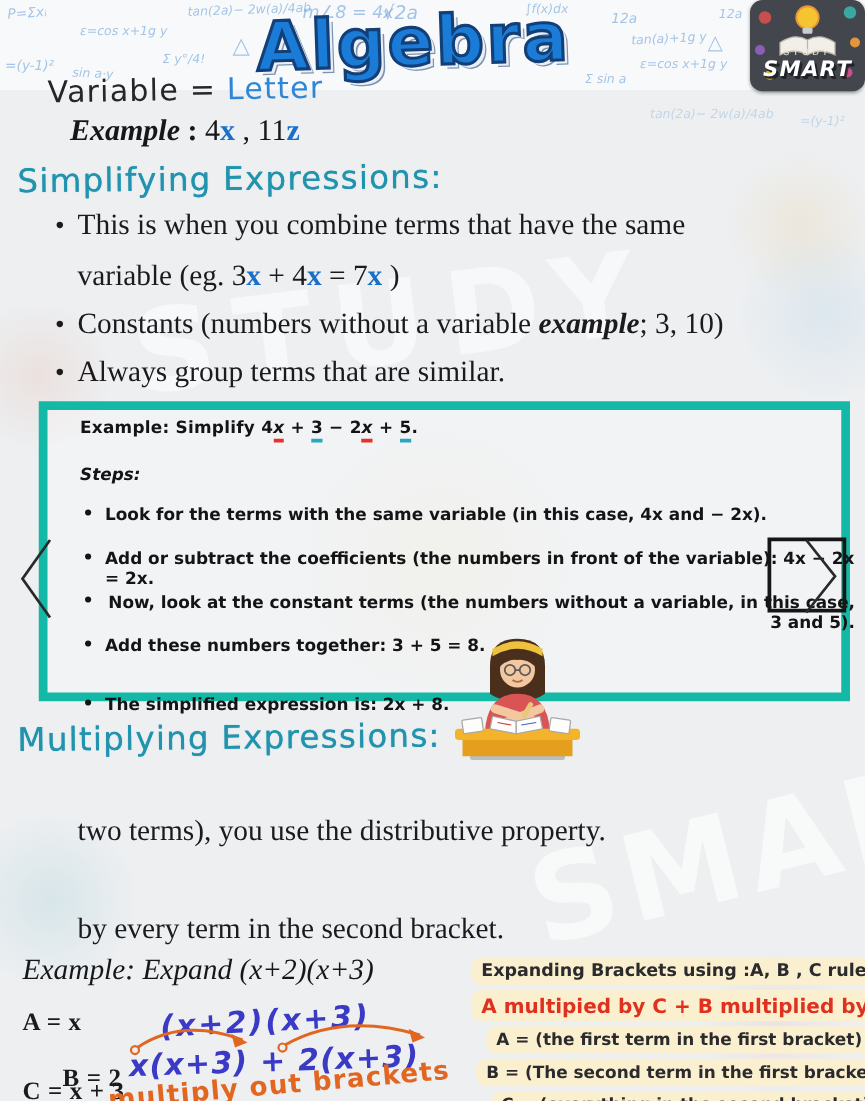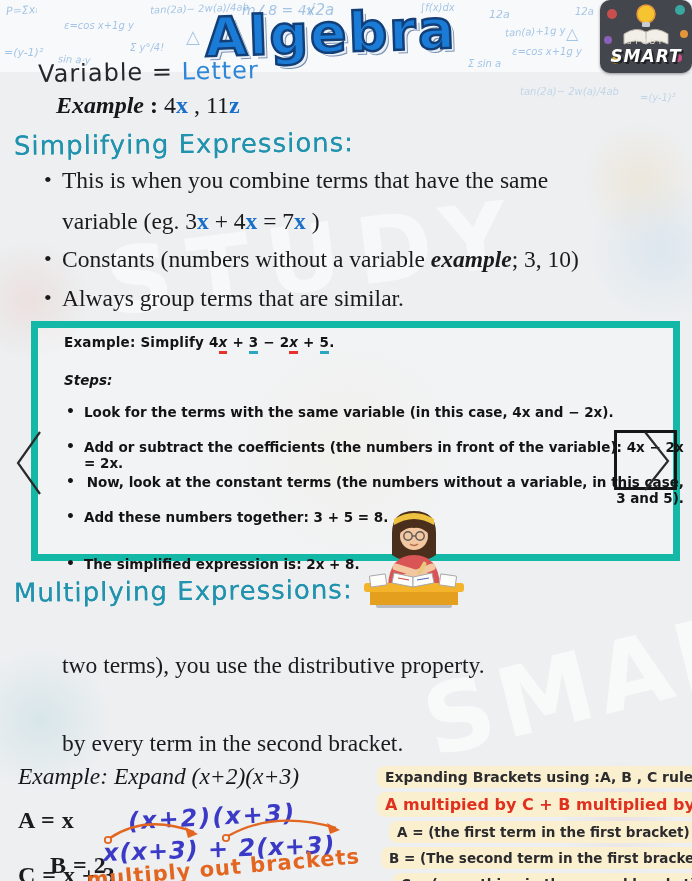--- a/index.html
+++ b/index.html
@@ -77,21 +77,21 @@
   .chev { position:absolute; z-index:6; cursor:pointer; }
   #chev-left { left:14px; top:428px; }
   #chev-right { left:641px; top:428px; }
   #selection-rect { position:absolute; left:614px; top:430px; width:63px; height:60px;
     border:3px solid #161616; z-index:6; background:transparent; }
   
   #girl { position:absolute; left:358px; top:503px; z-index:5; }
   
   #expand-line { position:absolute; left:18px; top:763px; z-index:3; font-size:23.5px;
     font-style:italic; color:#17171a; }
-  .def { position:absolute; left:18px; z-index:3; font-size:24px; font-weight:bold; letter-spacing:.5px; }
+  .def { position:absolute; left:18px; z-index:3; font-size:20px; font-weight:bold; letter-spacing:.5px; }
   #def-0 { top:807px; } #def-1 { top:852px;margin-left:32px; } #def-2 { top:862px; }
   .handblue { position:absolute; z-index:4; font-family:"DejaVu Sans", sans-serif;
     font-weight:bold; font-style:italic; color:#3b3ac6; white-space:nowrap; }
   #hand1 { left:128px; top:803px; font-size:24px; letter-spacing:2px; transform:rotate(-3deg); }
   #hand2 { left:103px; top:835px; font-size:24px; letter-spacing:1px; transform:rotate(-2deg); }
   #hand-note { position:absolute; left:86px; top:856px; z-index:4; font-family:"DejaVu Sans", sans-serif;
     font-weight:bold; font-size:21px; color:#e2661f; transform:rotate(-5deg); letter-spacing:1px; white-space:nowrap; }
   #arrows { position:absolute; left:98px; top:812px; z-index:4; }
   
   #rule-box { position:absolute; left:377px; top:766px; width:316px; z-index:4;

